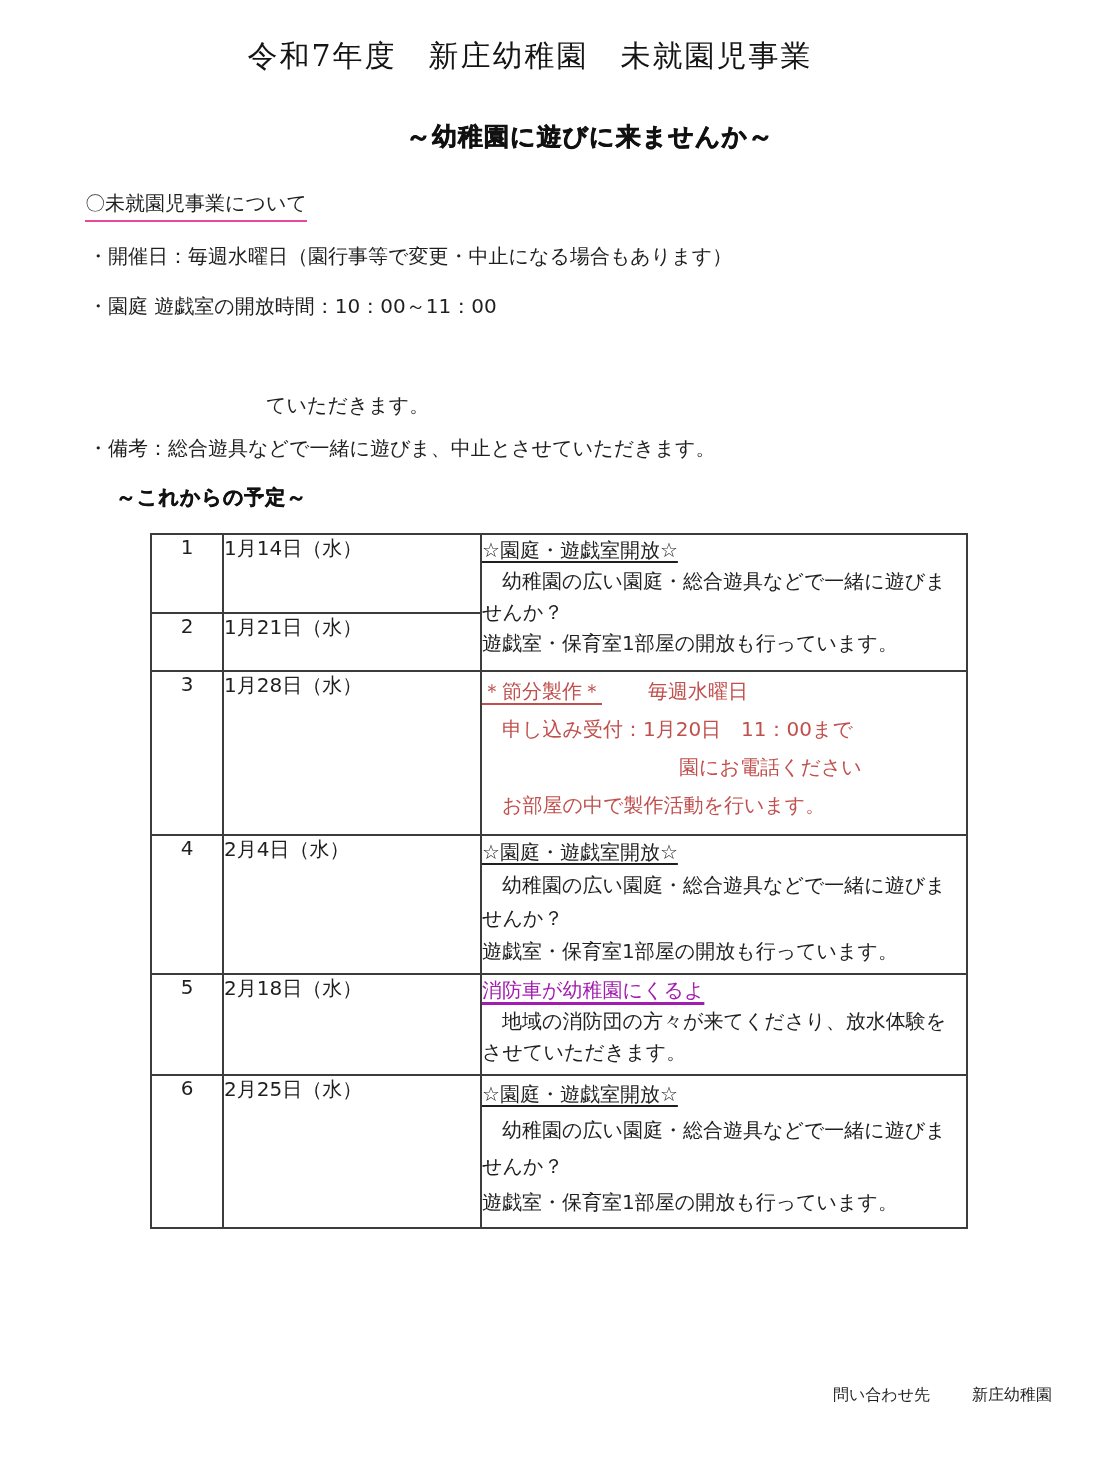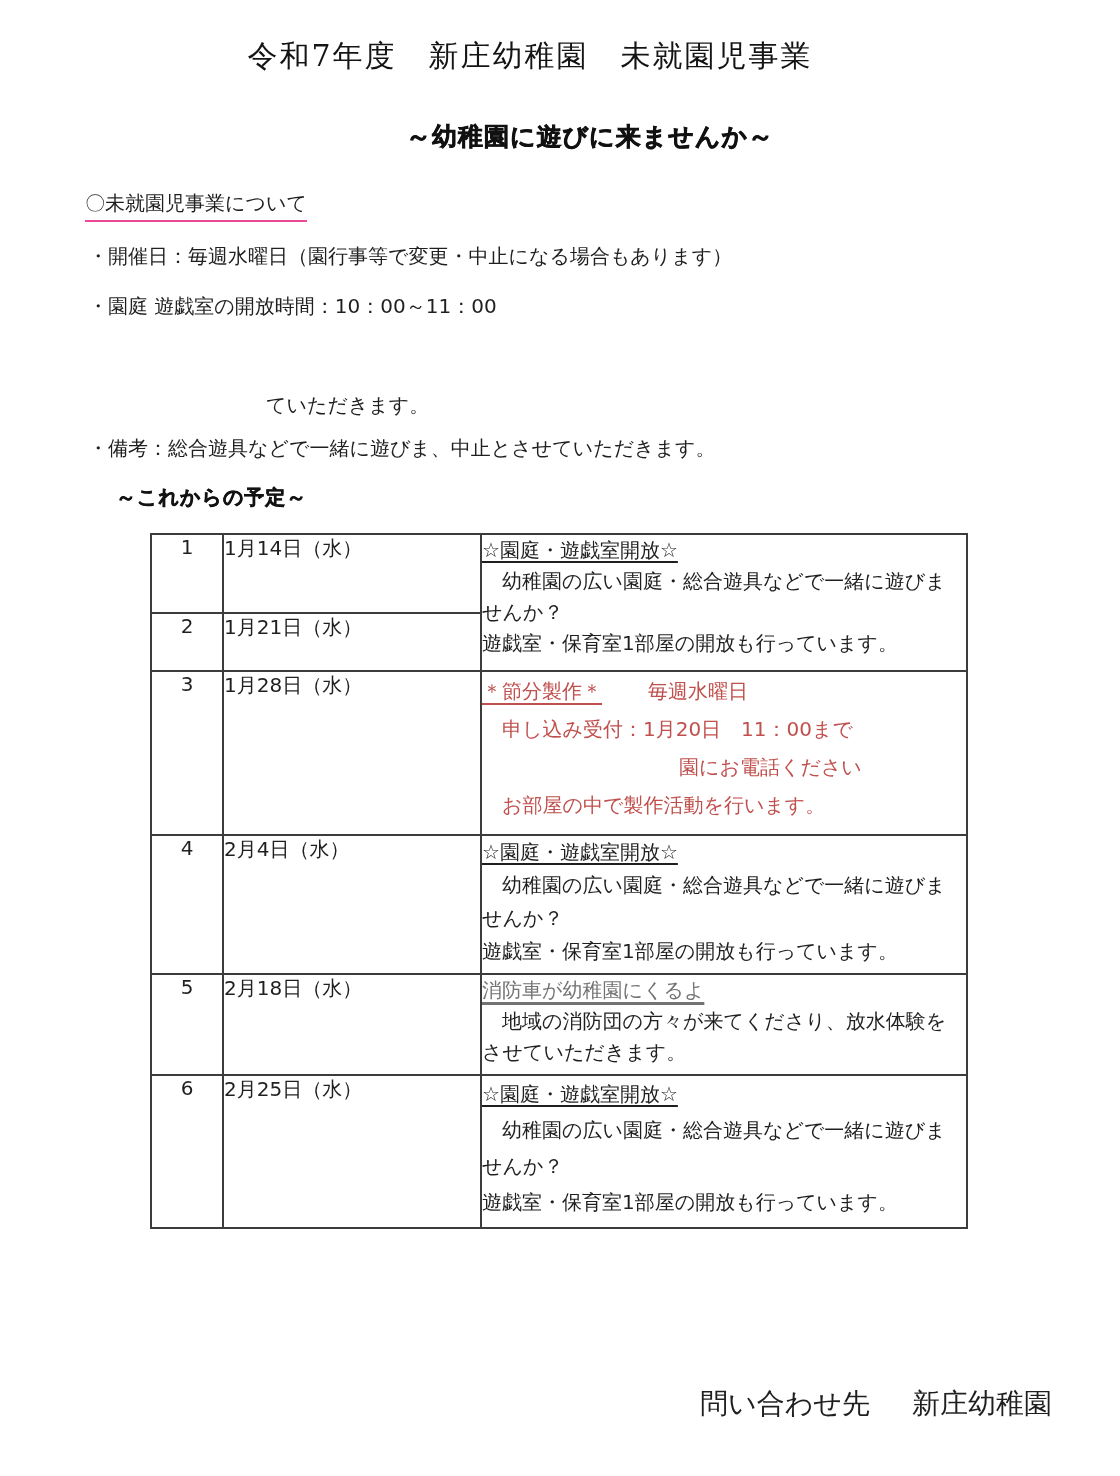--- a/index.html
+++ b/index.html
@@ -82,33 +82,33 @@
     text-underline-offset:4px;
   }
   .red { color:#C0504D; }
   .red-title {
     color:#C0504D;
     text-decoration:underline;
     text-decoration-thickness:2px;
     text-underline-offset:5px;
   }
   .blue-title {
-    color:#737373;
+    color:#a21caf;
     text-decoration:underline;
     text-decoration-thickness:2.5px;
     text-underline-offset:5px;
   }
   .note-gap { margin-left:46px; }
   .center-indent { padding-left:165px;margin-left:32px; }
 
   .footer-contact {
     top:1385px; left:0; width:1120px;
     text-align:right; padding-right:68px;
     box-sizing:border-box;
-    font-size:28px;
+    font-size:16px;
   }
   .footer-phone {
     top:1436px; left:0; width:1120px;
     text-align:right; padding-right:58px;
     box-sizing:border-box;
     font-size:20px; letter-spacing:1px;margin-top:48px;
   }
 </style>
 </head>
 <body>

